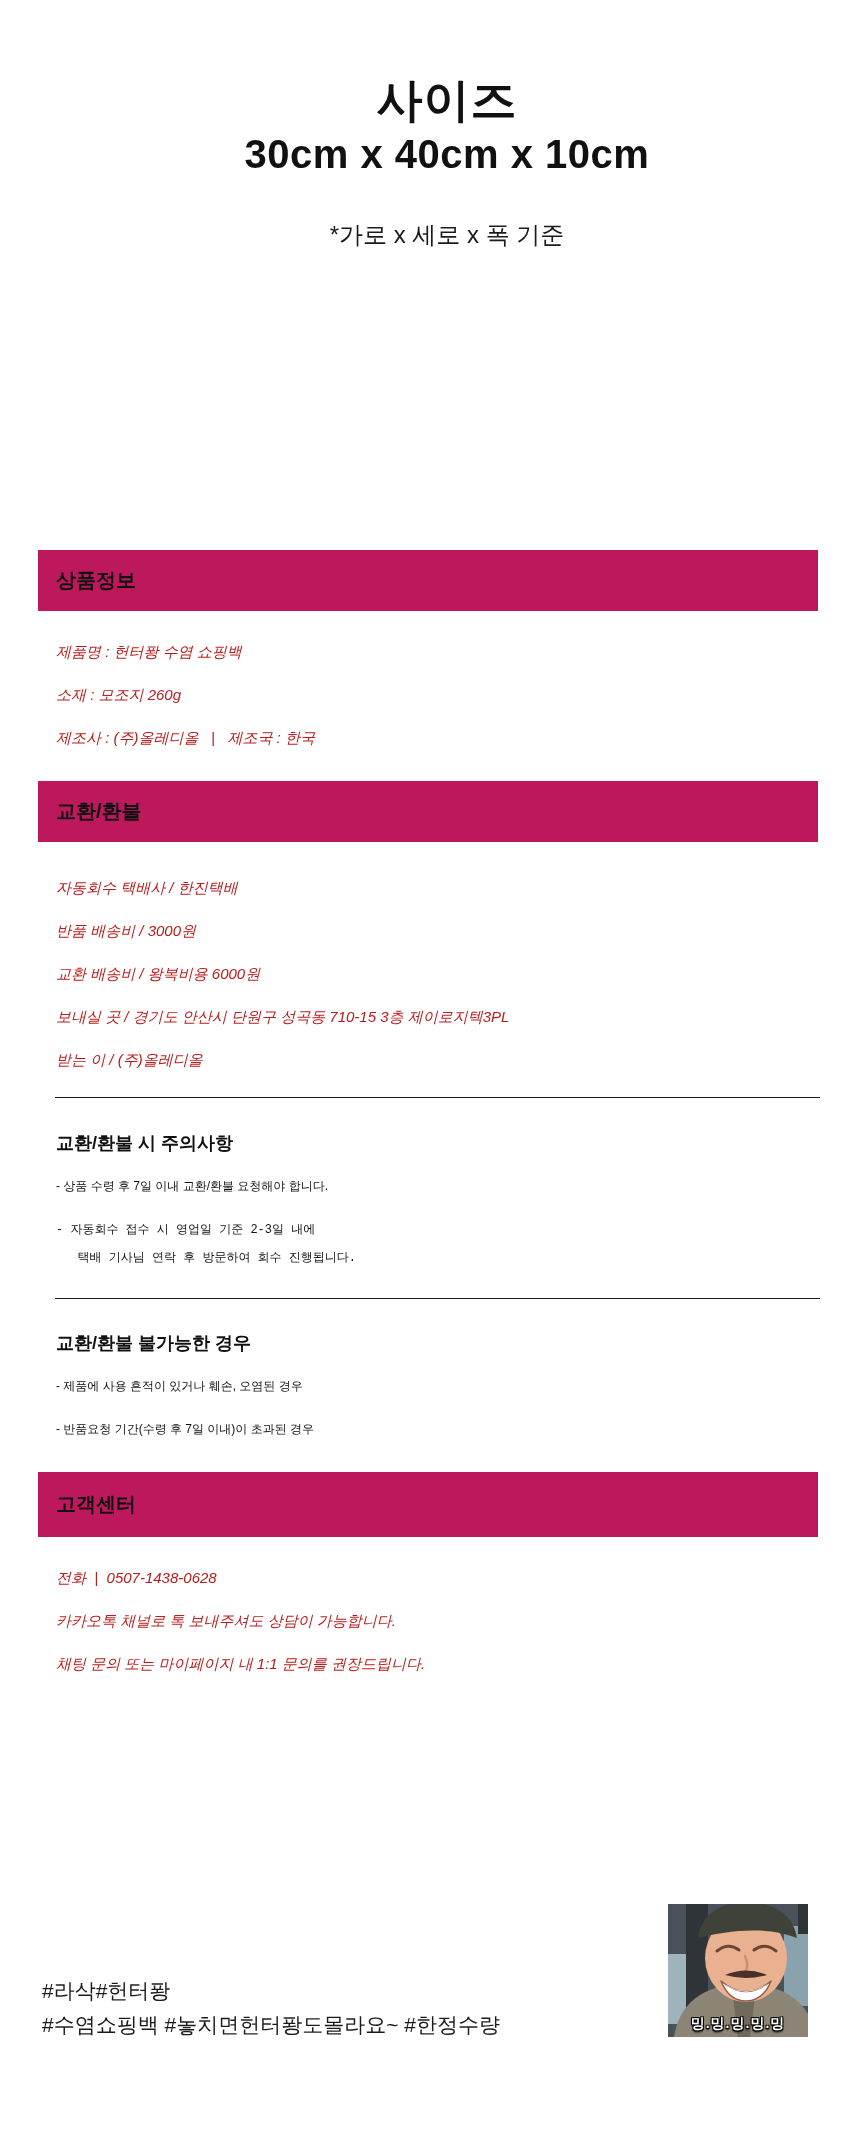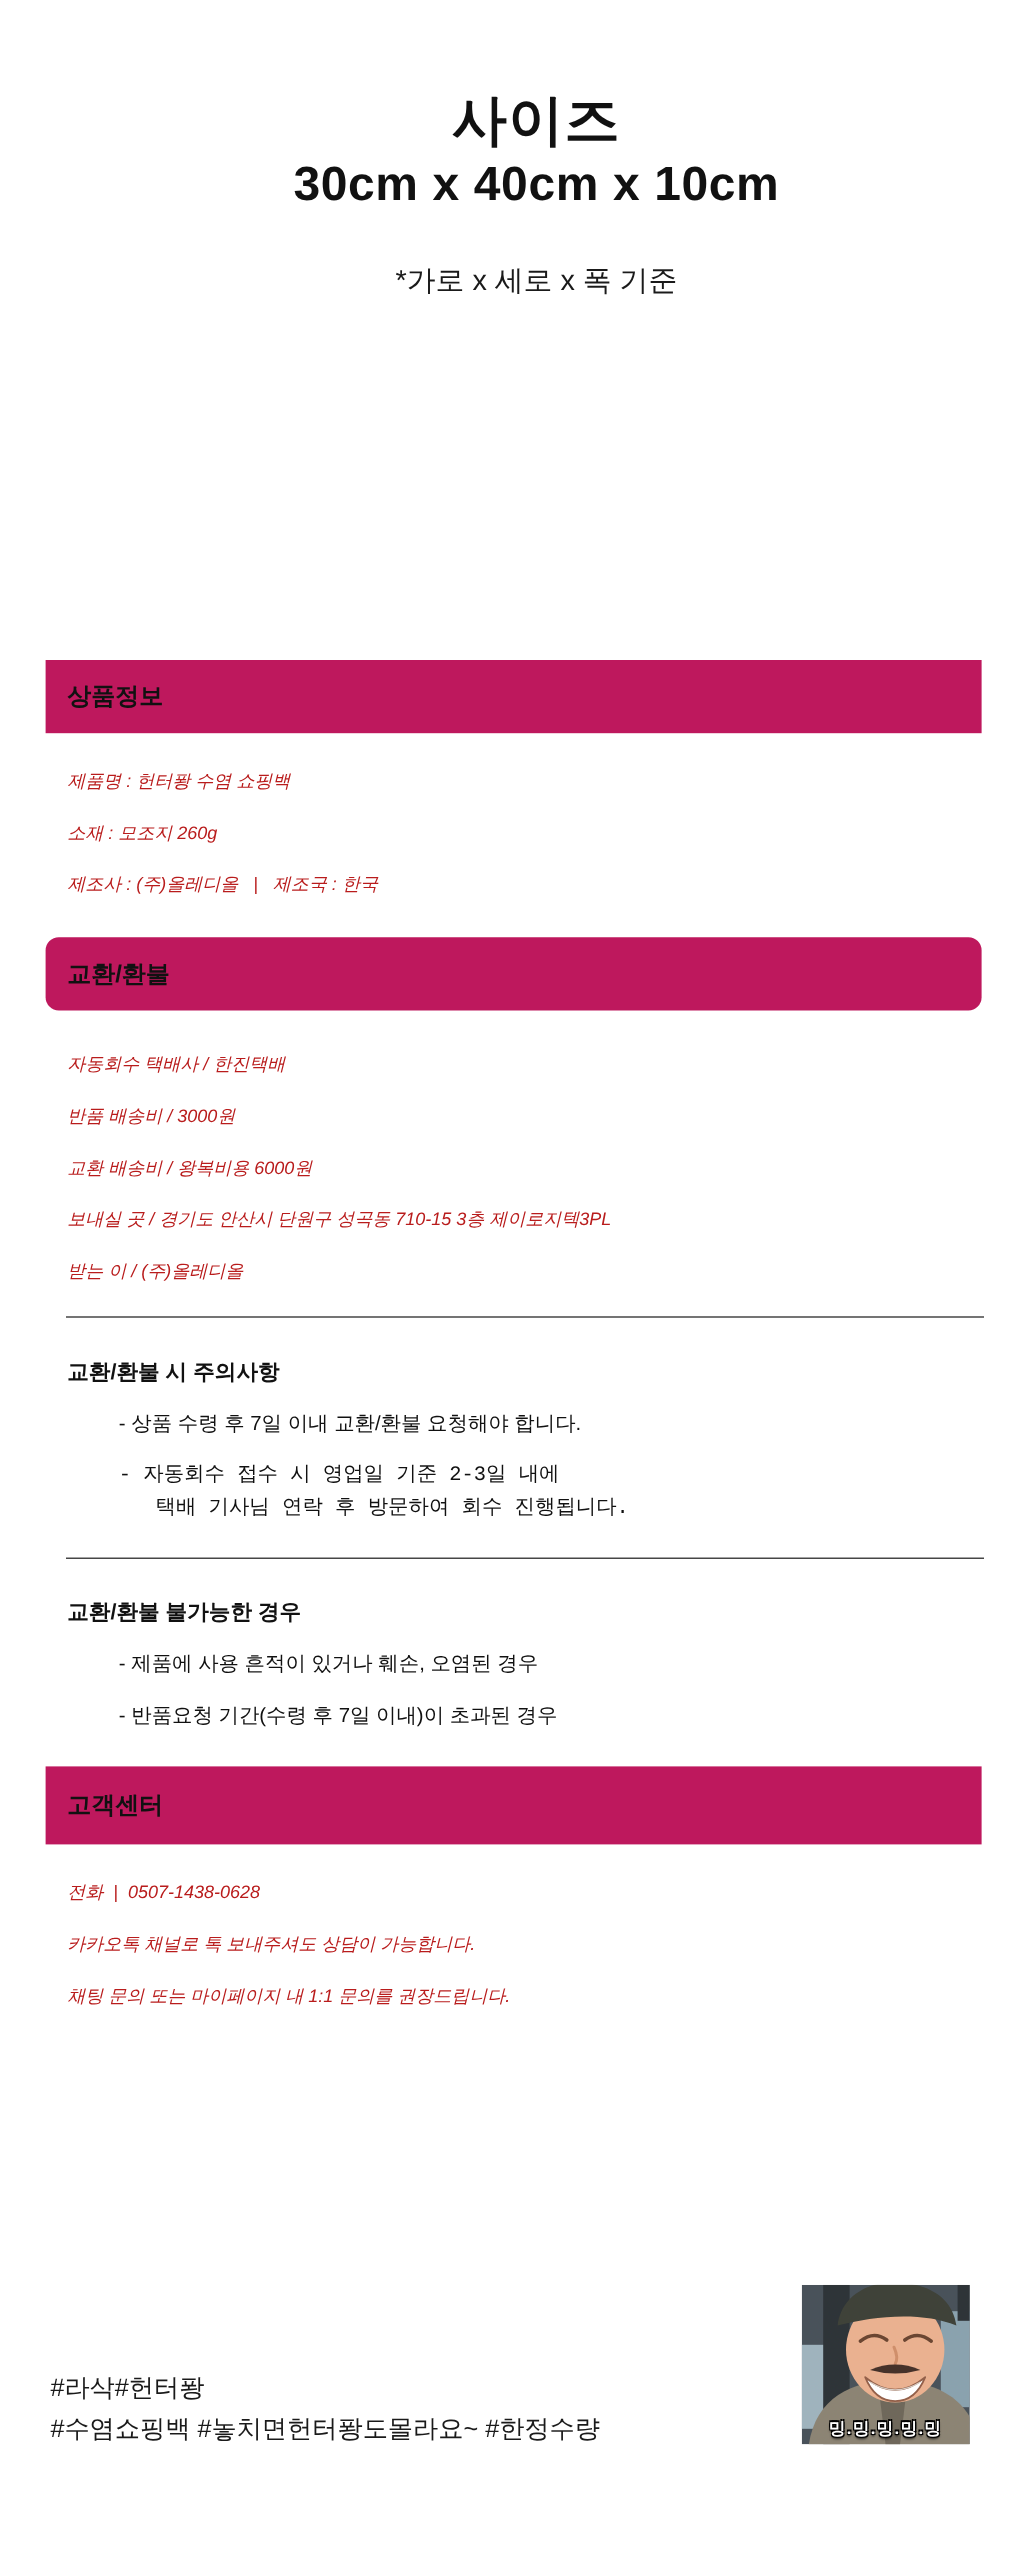--- a/index.html
+++ b/index.html
@@ -17,41 +17,41 @@
   .size-note{font-size:24px;font-weight:400;line-height:30px;margin-top:40px;color:#1a1a1a;}
 
   
   .bar{
     position:absolute;left:38px;width:780px;height:61px;
     background:#be185d;display:flex;align-items:center;
     padding-left:18px;box-sizing:border-box;
     font-size:20px;font-weight:700;color:#111;
   }
   .bar-product{top:550px;}
-  .bar-exchange{top:781px;border-radius:11px;}
+  .bar-exchange{top:781px;}
   .bar-cs{top:1472px;height:65px;}
 
   
   .rows{position:absolute;left:56px;width:760px;}
   .row{font-size:15px;line-height:43px;white-space:pre-wrap;color:#b91c1c;font-style:italic;}
   .rows-product{top:630px;}
   .rows-exchange{top:866px;}
   .rows-cs{top:1556px;}
 
   
   .divider{position:absolute;left:55px;width:765px;border-top:1px solid #1a1a1a;height:0;}
   .divider-1{top:1097px;}
   .divider-2{top:1298px;}
 
   
   .subsection{position:absolute;left:56px;width:760px;}
   .sub-notice{top:1122px;}
   .sub-impossible{top:1322px;}
   .sub-heading{font-size:18px;font-weight:700;line-height:43px;}
-  .sub-item{font-size:17px;line-height:43px;white-space:pre-wrap;margin-left:43px;}
+  .sub-item{font-size:12px;line-height:43px;white-space:pre-wrap;}
   .sub-item.multiline{line-height:28px;margin-top:8px;font-family:Liberation Mono, monospace;}
 
   
   .hashtags{position:absolute;left:42px;top:1974px;font-size:21px;line-height:34px;color:#1a1a1a;}
   .photo{
     position:absolute;left:668px;top:1904px;width:140px;height:133px;
     overflow:hidden;
   }
   .photo svg{display:block;width:152px;height:133px;}
   .photo-caption{

